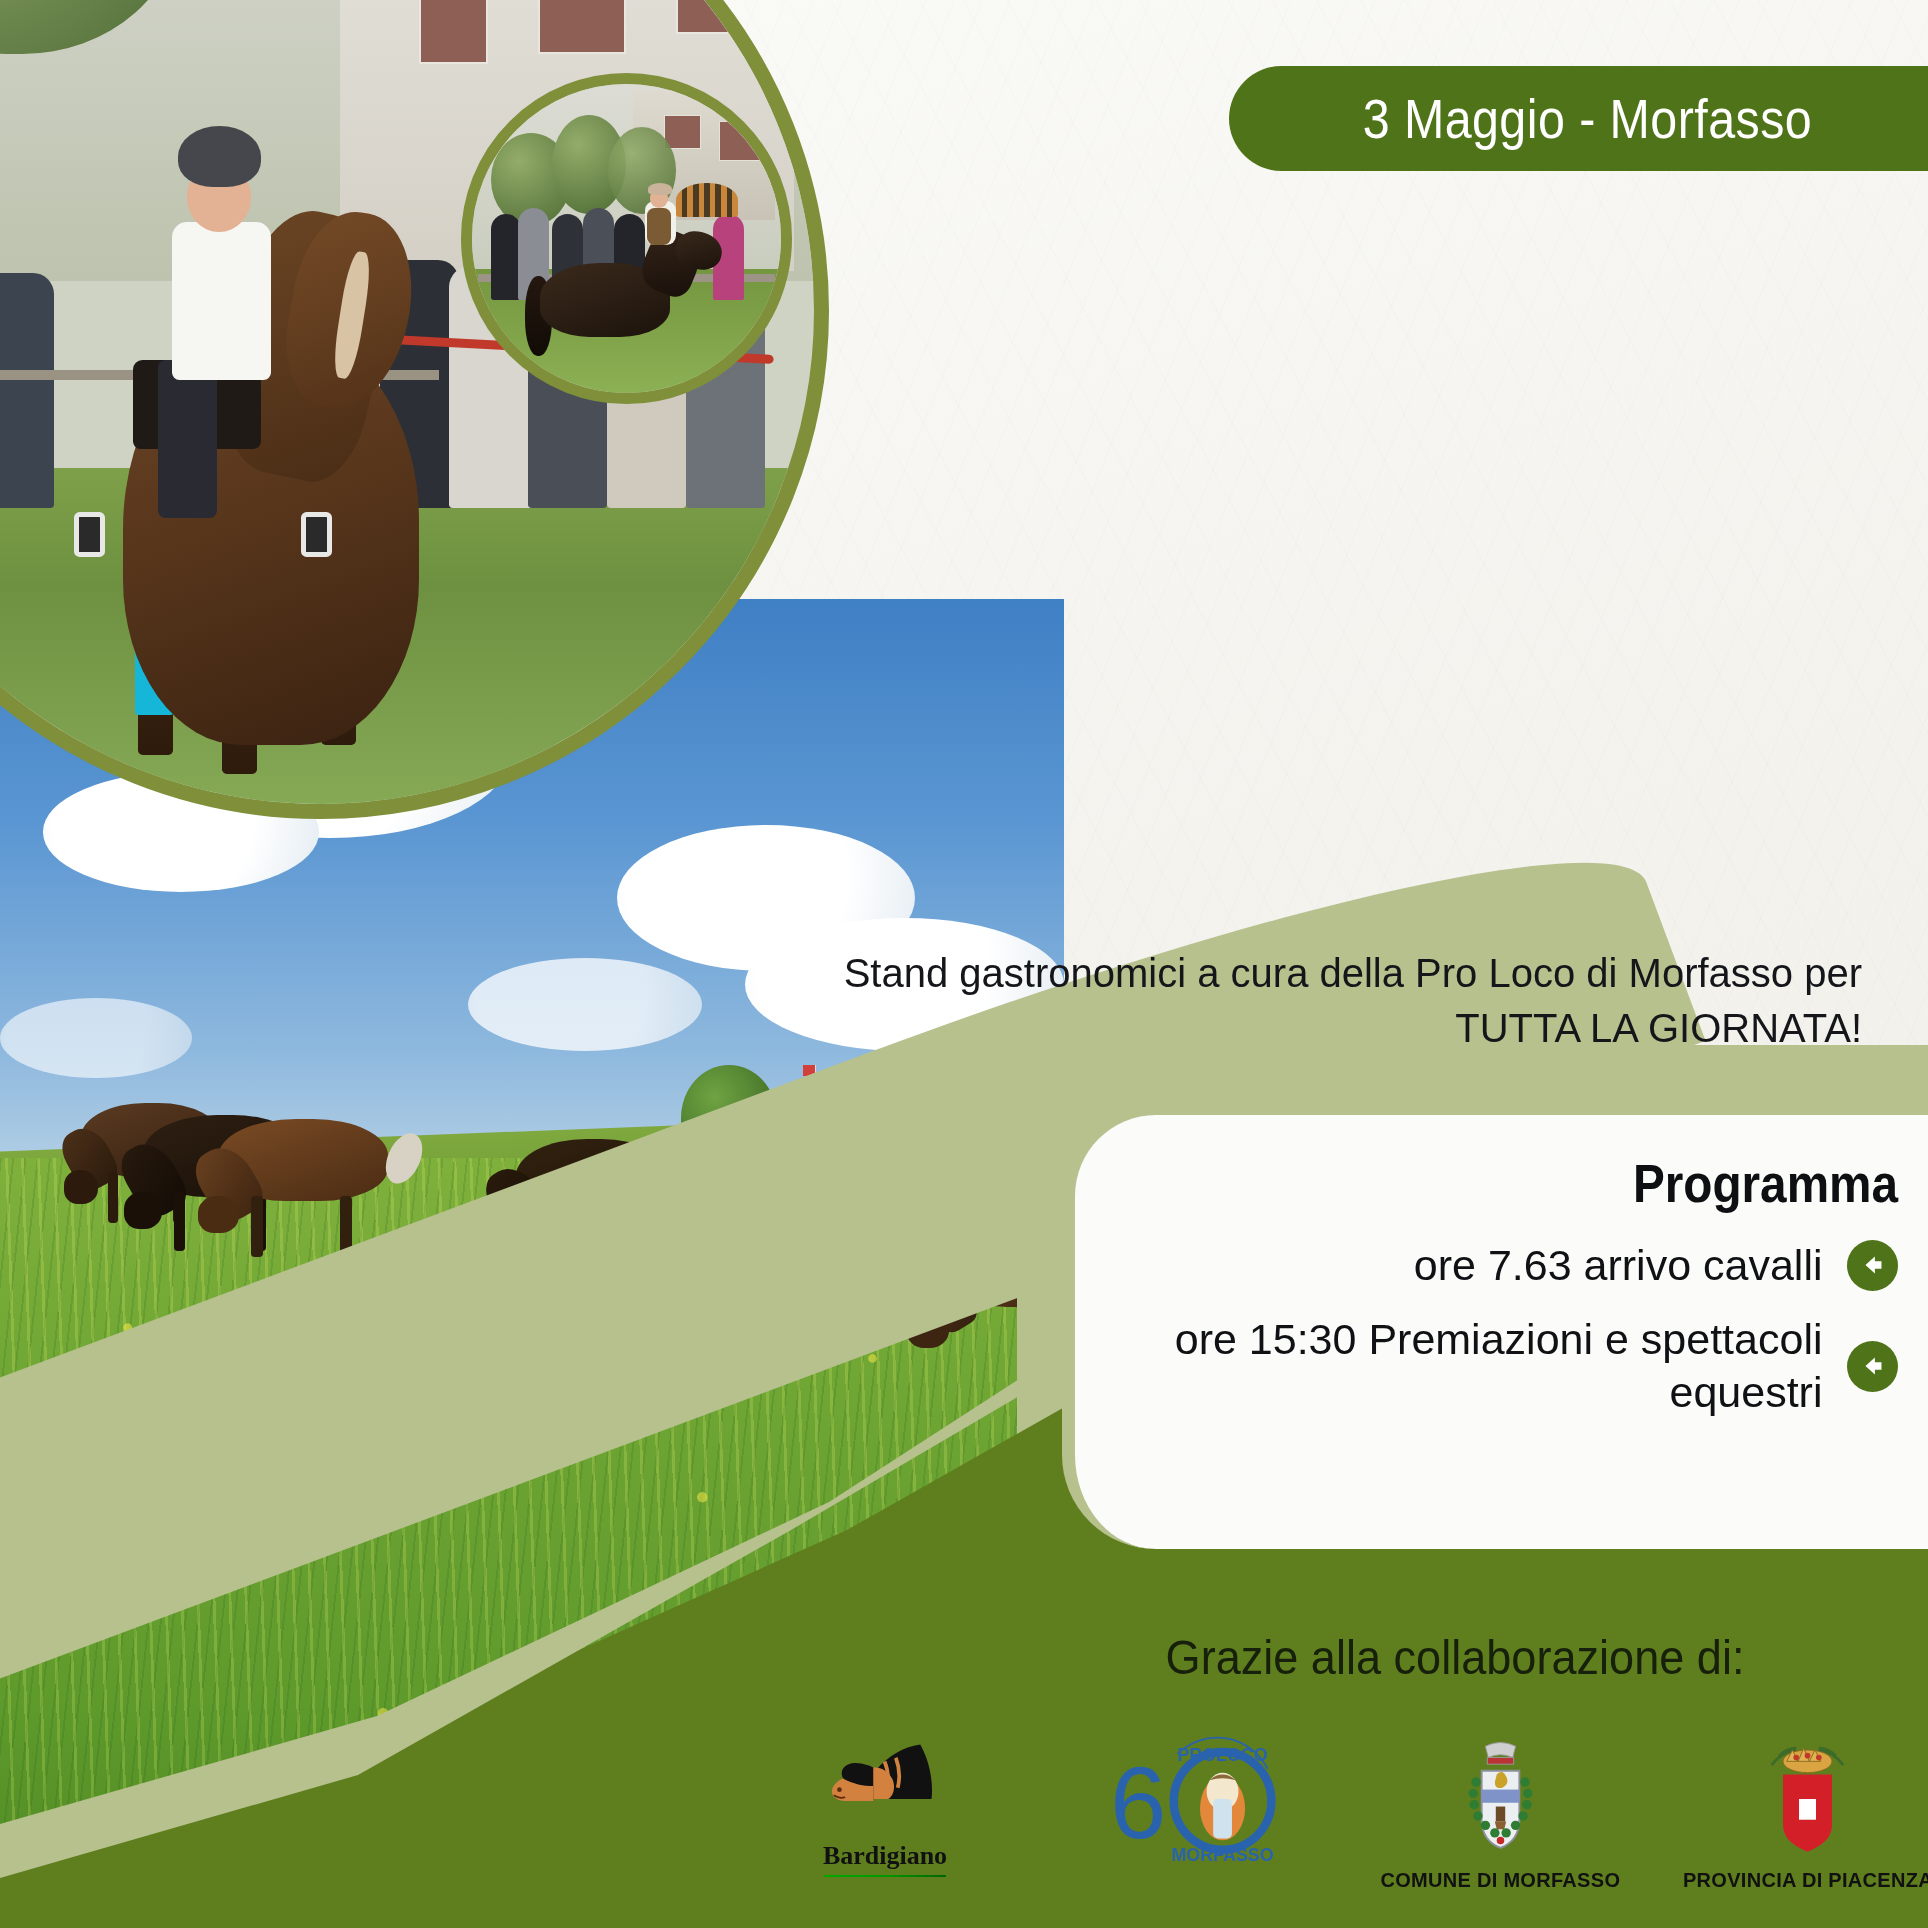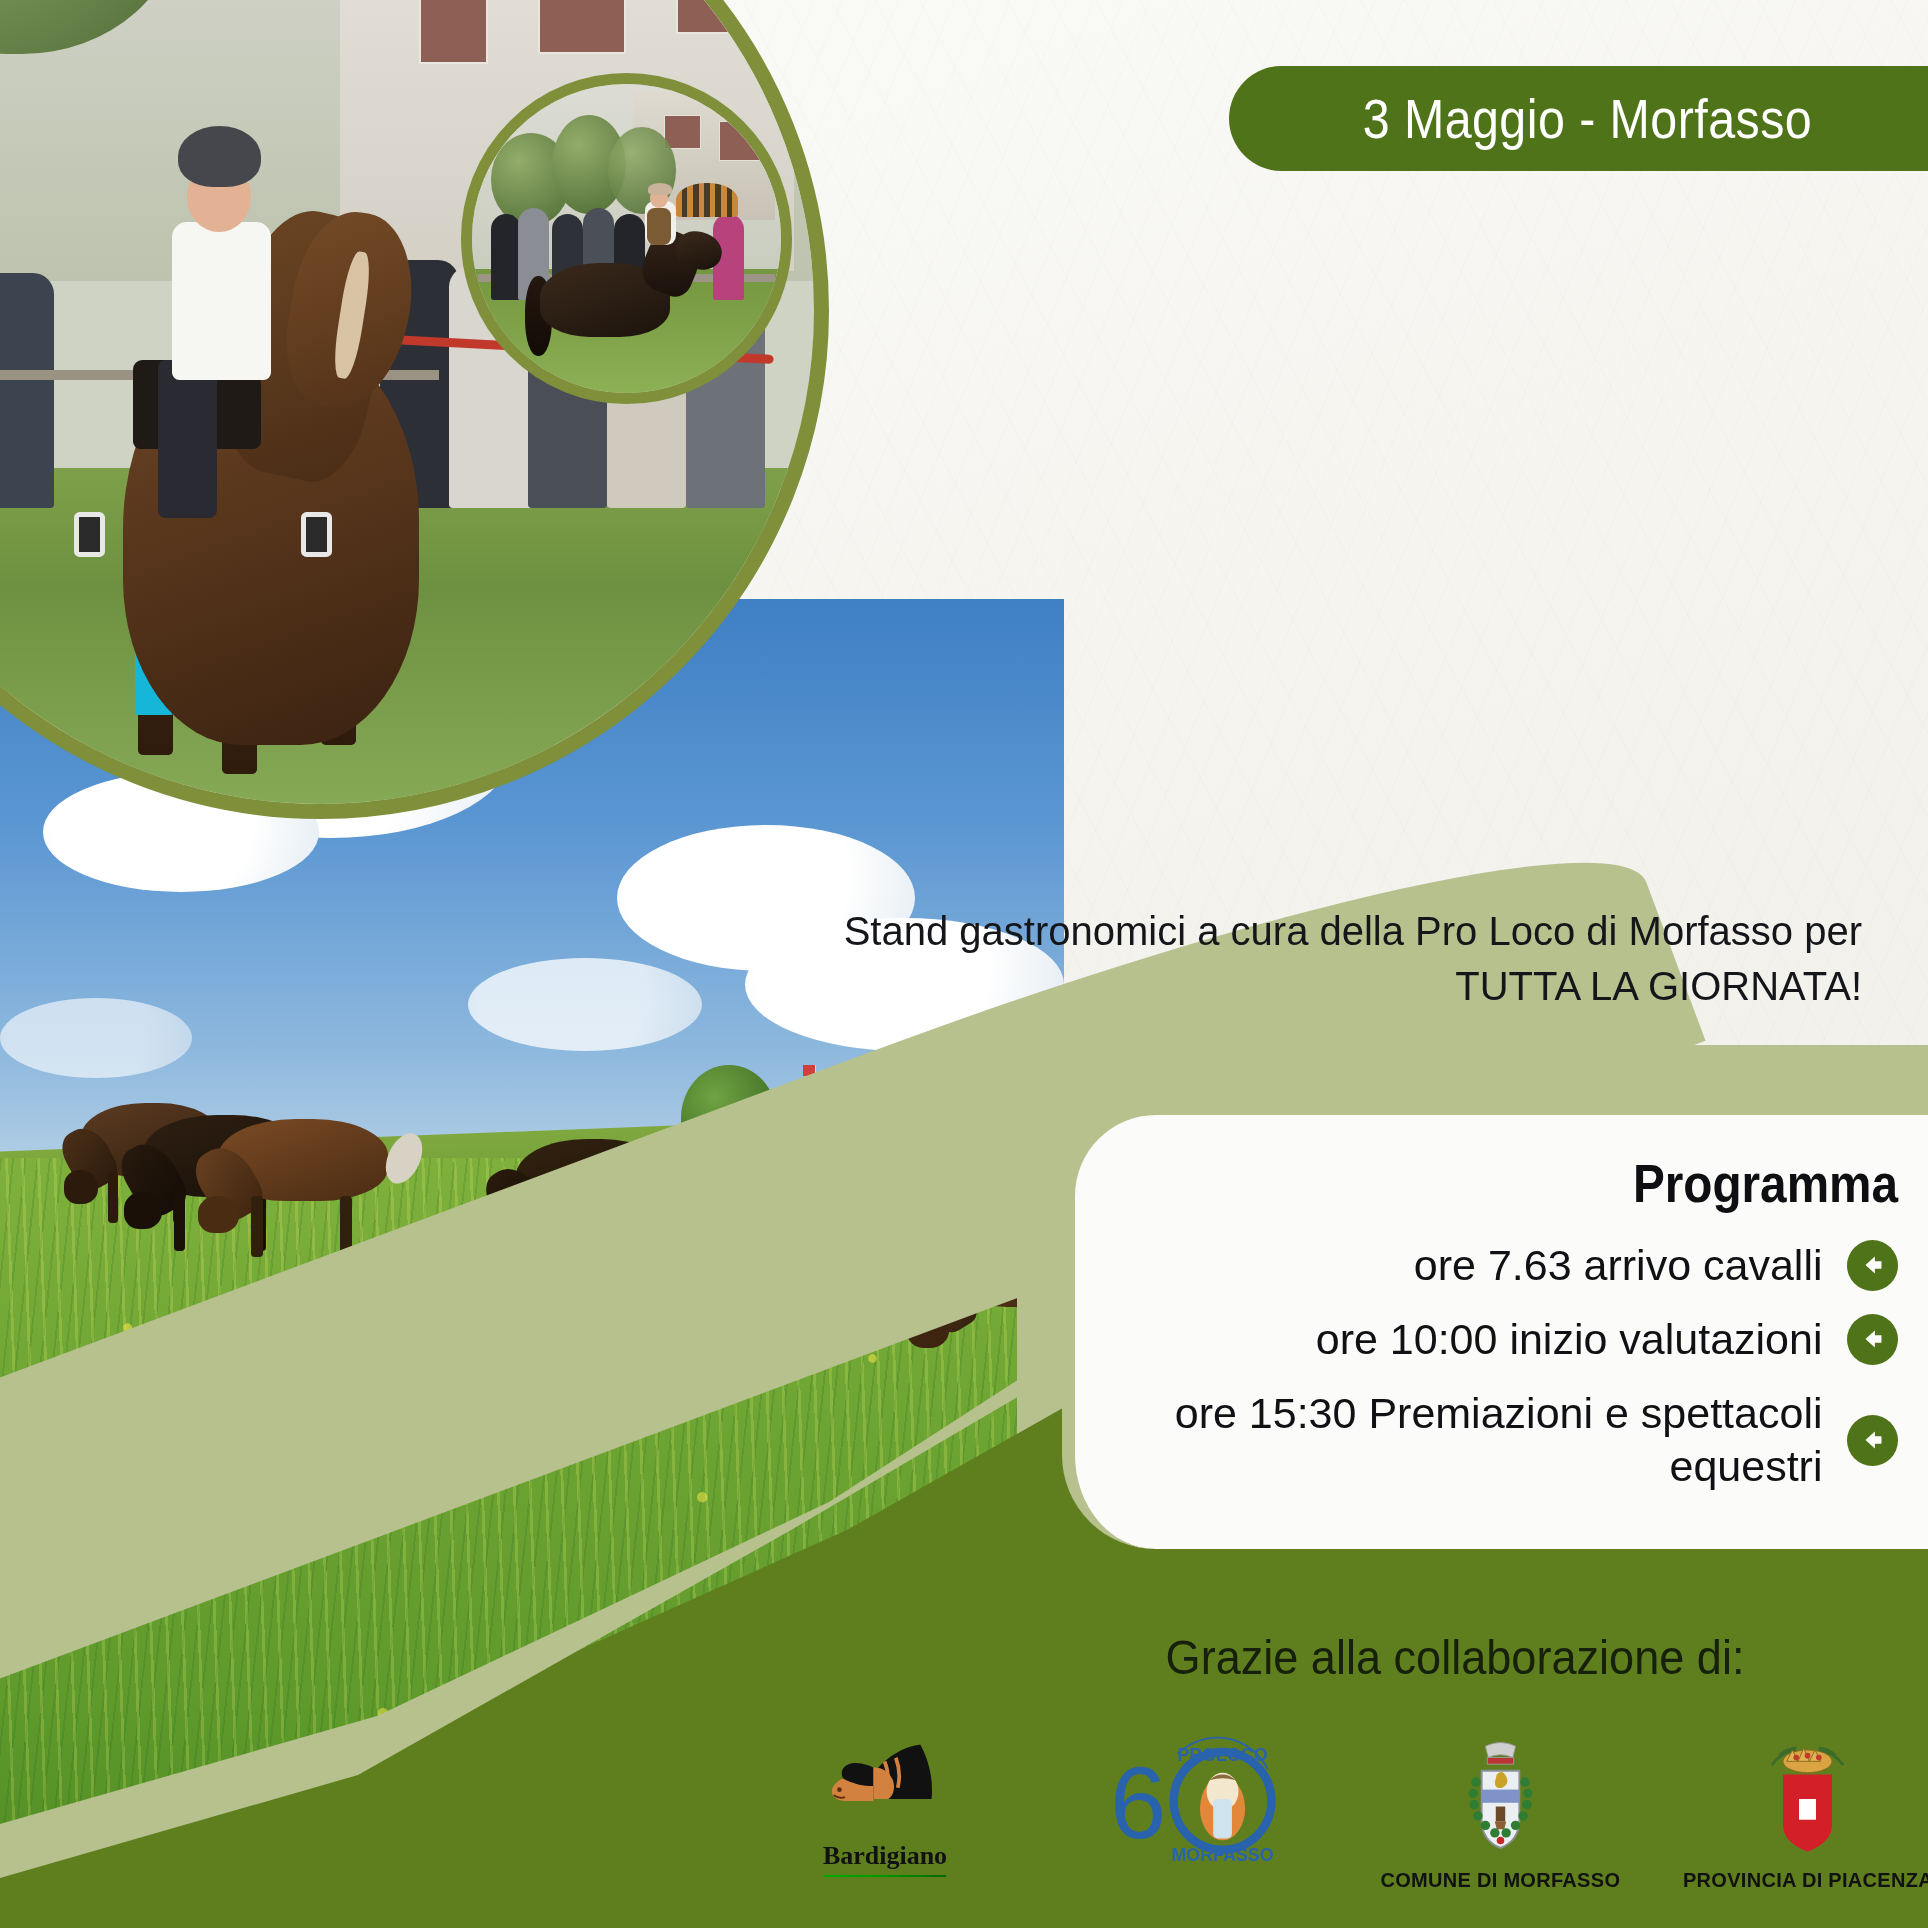--- a/index.html
+++ b/index.html
@@ -202,21 +202,21 @@
     color:#4778ab;
     font-weight:700;
     font-size:158px;
     line-height:.96;
     letter-spacing:-0.9px;
     transform:scaleX(.80);
     transform-origin:right center;
     white-space:nowrap;
   }
   #subtitle {
-    position:absolute; right:66px; top:904px; width:1073px;
+    position:absolute; right:66px; top:946px; width:1073px;
     text-align:right;
     color:#14161a;
     font-size:40px;
     line-height:1.38;
     font-weight:400;
   }
 
   
   #programme-card {
     position:absolute; left:1062px; top:1102px; width:904px; height:447px;
@@ -437,28 +437,20 @@
 
     <div class="prog-row">
       <div class="prog-text">ore 7.63 arrivo cavalli</div>
       <span class="arrow-icon">
         <svg width="32" height="32" viewBox="0 0 34 34" aria-hidden="true">
           <path d="M19 8 L9 17 L19 26 L19 21 L26 21 L26 13 L19 13 Z" fill="#ffffff"></path>
         </svg>
       </span>
     </div>
 
-    <div class="prog-row">
-      <div class="prog-text">ore 10:00 inizio valutazioni</div>
-      <span class="arrow-icon">
-        <svg width="32" height="32" viewBox="0 0 34 34" aria-hidden="true">
-          <path d="M19 8 L9 17 L19 26 L19 21 L26 21 L26 13 L19 13 Z" fill="#ffffff"></path>
-        </svg>
-      </span>
-    </div>
 
     <div class="prog-row">
       <div class="prog-text">ore 15:30 Premiazioni e spettacoli equestri</div>
       <span class="arrow-icon">
         <svg width="32" height="32" viewBox="0 0 34 34" aria-hidden="true">
           <path d="M19 8 L9 17 L19 26 L19 21 L26 21 L26 13 L19 13 Z" fill="#ffffff"></path>
         </svg>
       </span>
     </div>
   </div>

